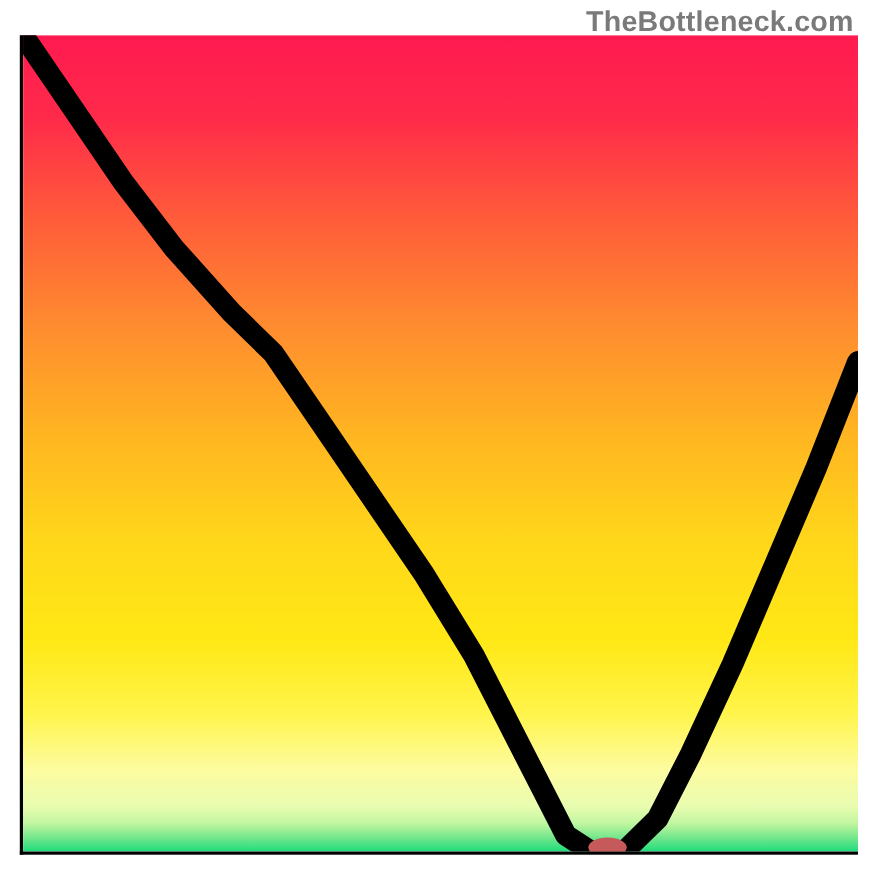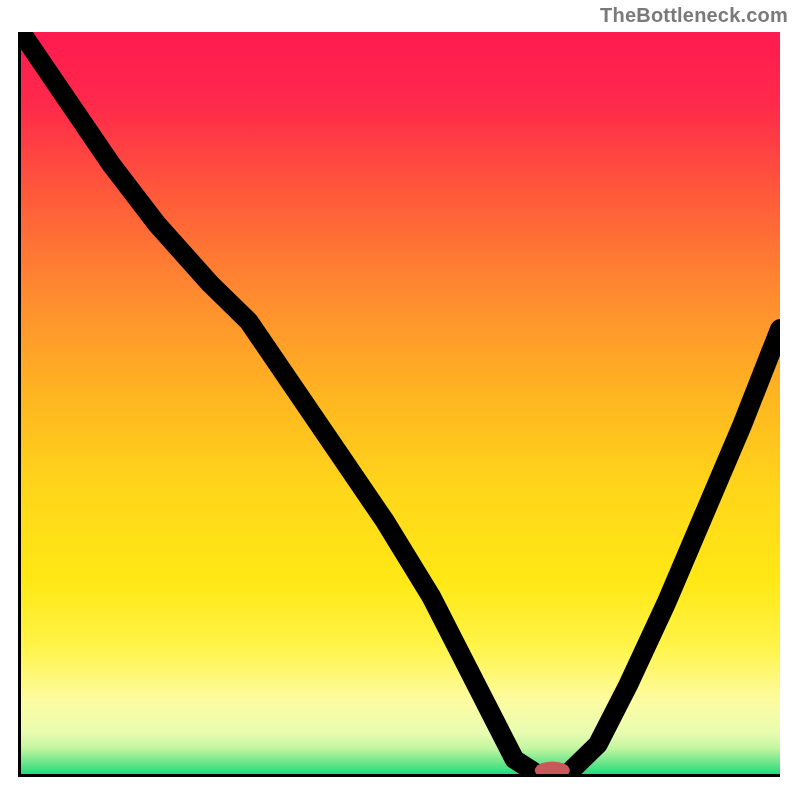--- a/index.html
+++ b/index.html
@@ -12,22 +12,22 @@
     font-family: Arial, Helvetica, sans-serif;
   }
   .wrap {
     position: relative;
     width: 800px;
     height: 800px;
   }
   .attribution {
     position: absolute;
     top: 4px;
-    right: 12px;
-    font-size: 20px;
+    right: 24px;
+    font-size: 26px;
     font-weight: 600;
     color: #7a7a7a;
     letter-spacing: 0.2px;
   }
   .plot-frame {
     position: absolute;
     left: 18px;
     top: 32px;
     width: 762px;
     height: 745px;

